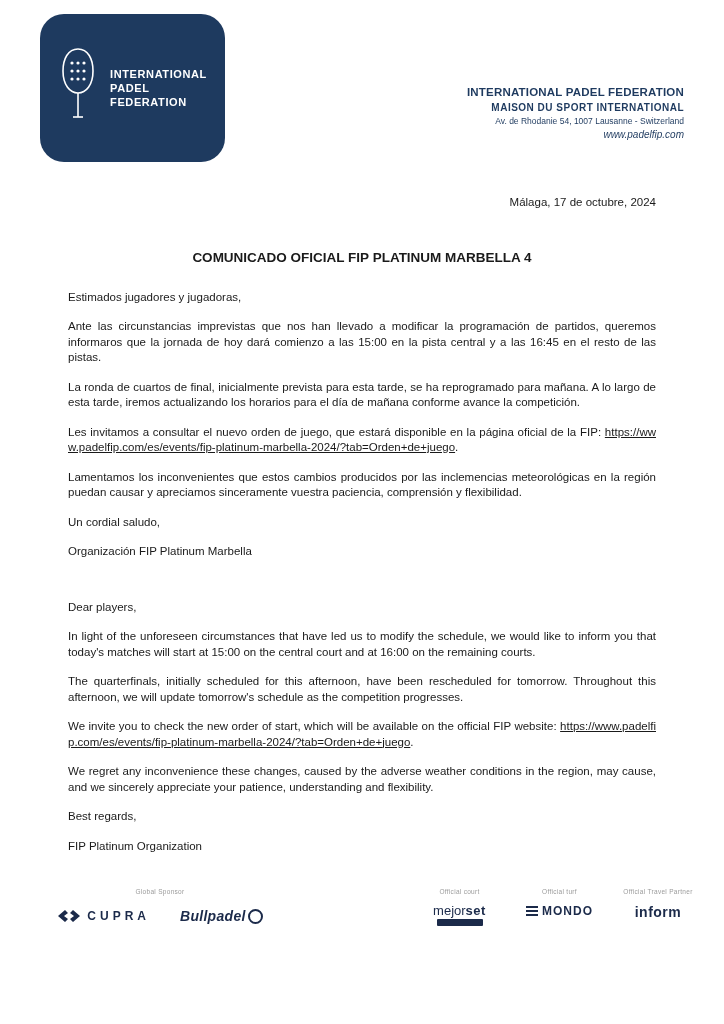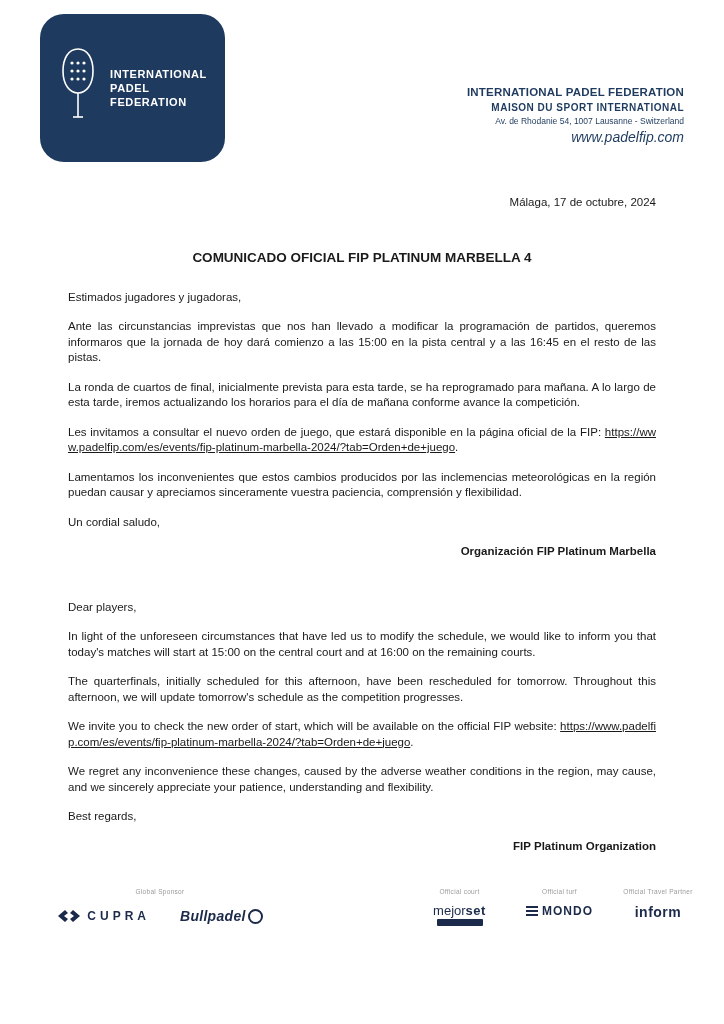--- a/index.html
+++ b/index.html
@@ -14,30 +14,30 @@
     position:absolute; left:40px; top:14px; width:185px; height:148px;
     background:#1e3a5f; display:flex; align-items:center; justify-content:center;
     gap:12px;
     border-radius:24px;
   }
   .logo-text { color:#ffffff; font-weight:bold; font-size:11px; line-height:14px; letter-spacing:0.6px; }
   .header-right { position:absolute; top:86px; right:40px; text-align:right; color:#1e3a5f; }
   .hr-org  { font-weight:bold; font-size:11.5px; letter-spacing:0.2px; margin-bottom:4px; }
   .hr-sub1 { font-size:10px; font-weight:bold; letter-spacing:0.5px; margin-bottom:3px; }
   .hr-sub2 { font-size:8.5px; margin-bottom:3px; }
-  .hr-web  { font-size:14px; font-style:italic; }
+  .hr-web  { font-size:10px; font-style:italic; }
 
   .date-line { position:absolute; top:196px; right:68px; font-size:11.5px; }
 
   
   .letter { position:absolute; top:250px; left:68px; right:68px; font-size:11.5px; line-height:15.5px; }
   .title { text-align:center; font-weight:bold; font-size:13.5px; margin:0 0 24px 0; }
   .para { margin:0 0 14px 0; text-align:justify; }
   .greeting, .closing { text-align:left; }
-  .signature { font-weight:bold; text-align:right; margin-bottom:14px; }
+  .signature { font-weight:normal; text-align:left; margin-bottom:14px; }
   .section-gap { height:26px; }
   .link { color:#1a1a1a; text-decoration:underline; cursor:pointer; word-break:break-all; }
 
   
   .sponsor-group { position:absolute; top:888px; text-align:center; }
   .sg-1 { left:40px;  width:240px; }
   .sg-2 { left:412px; width:95px;  }
   .sg-3 { left:512px; width:95px;  }
   .sg-4 { left:608px; width:100px; }
   .sponsor-label { font-size:6.5px; color:#9b9b9b; margin-bottom:9px; letter-spacing:0.3px; }

